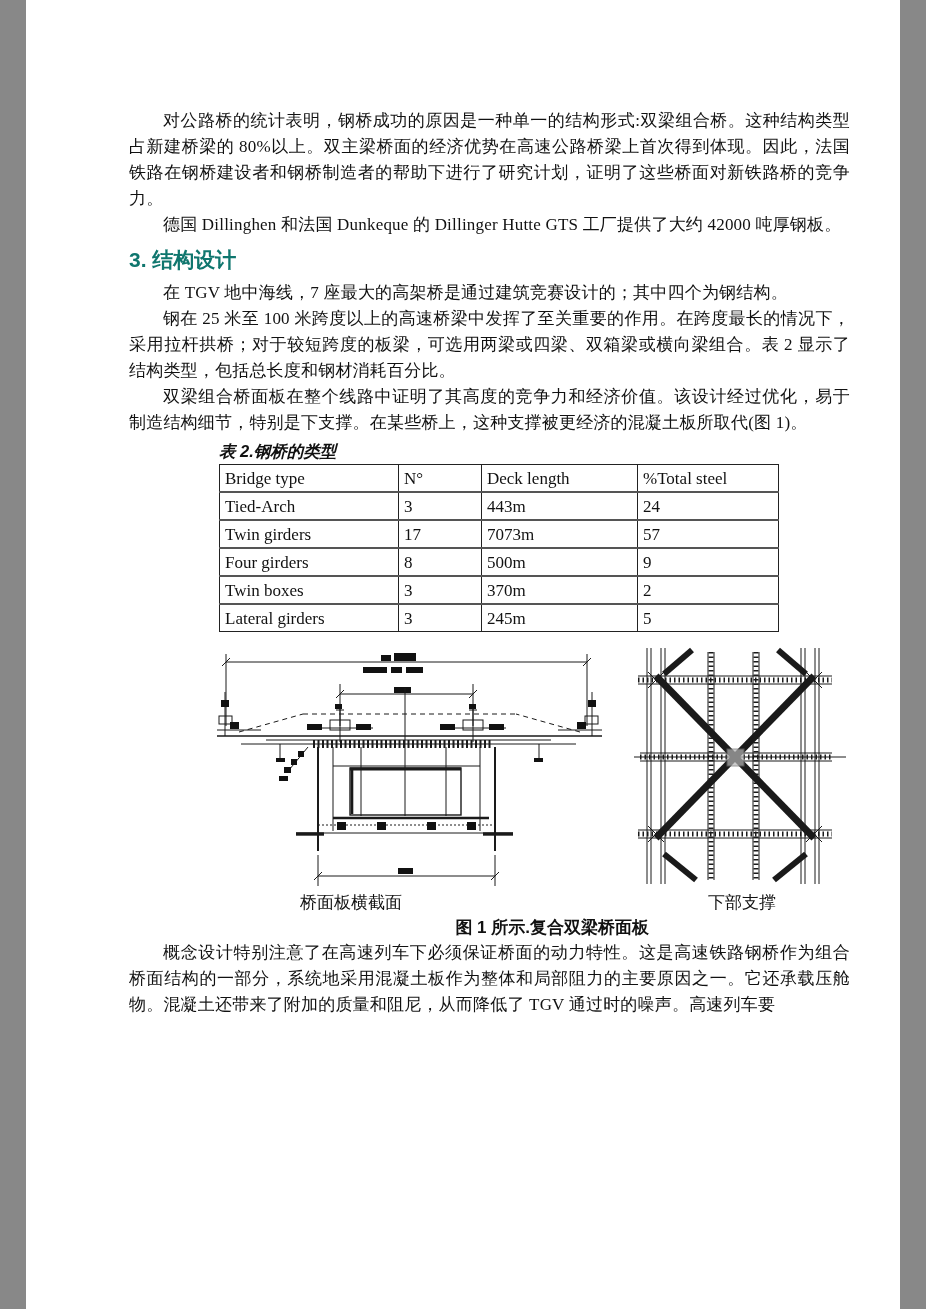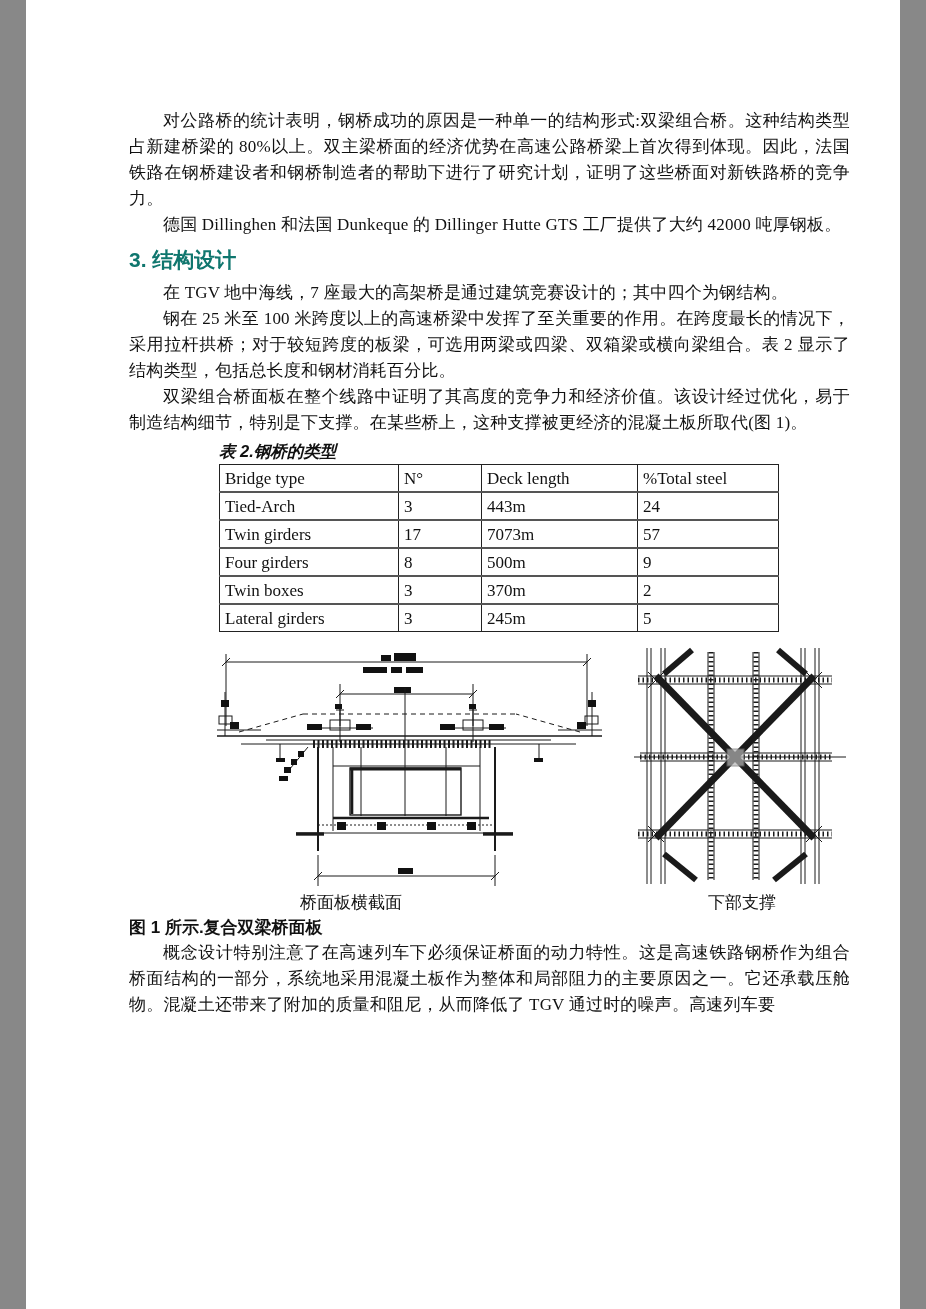--- a/index.html
+++ b/index.html
@@ -73,21 +73,21 @@
     position:relative;
     height:26px;
     font-size:17px;
     line-height:26px;
   }
   .fig-label{position:absolute;transform:translateX(-50%);white-space:nowrap;}
   .fig-label.l{left:211px;margin-left:11px;}
   .fig-label.r{left:613px;}
   .fig-caption{
     width:520px;
-    text-align:left;
+    text-align:right;
     font-family:"Liberation Sans","DejaVu Sans",sans-serif;
     font-weight:bold;
     font-size:17px;
     line-height:24px;
     margin:0;
   }
   svg line,svg path,svg polyline,svg rect.o{stroke:#1a1a1a;fill:none;}
 </style>
 </head>
 <body>

